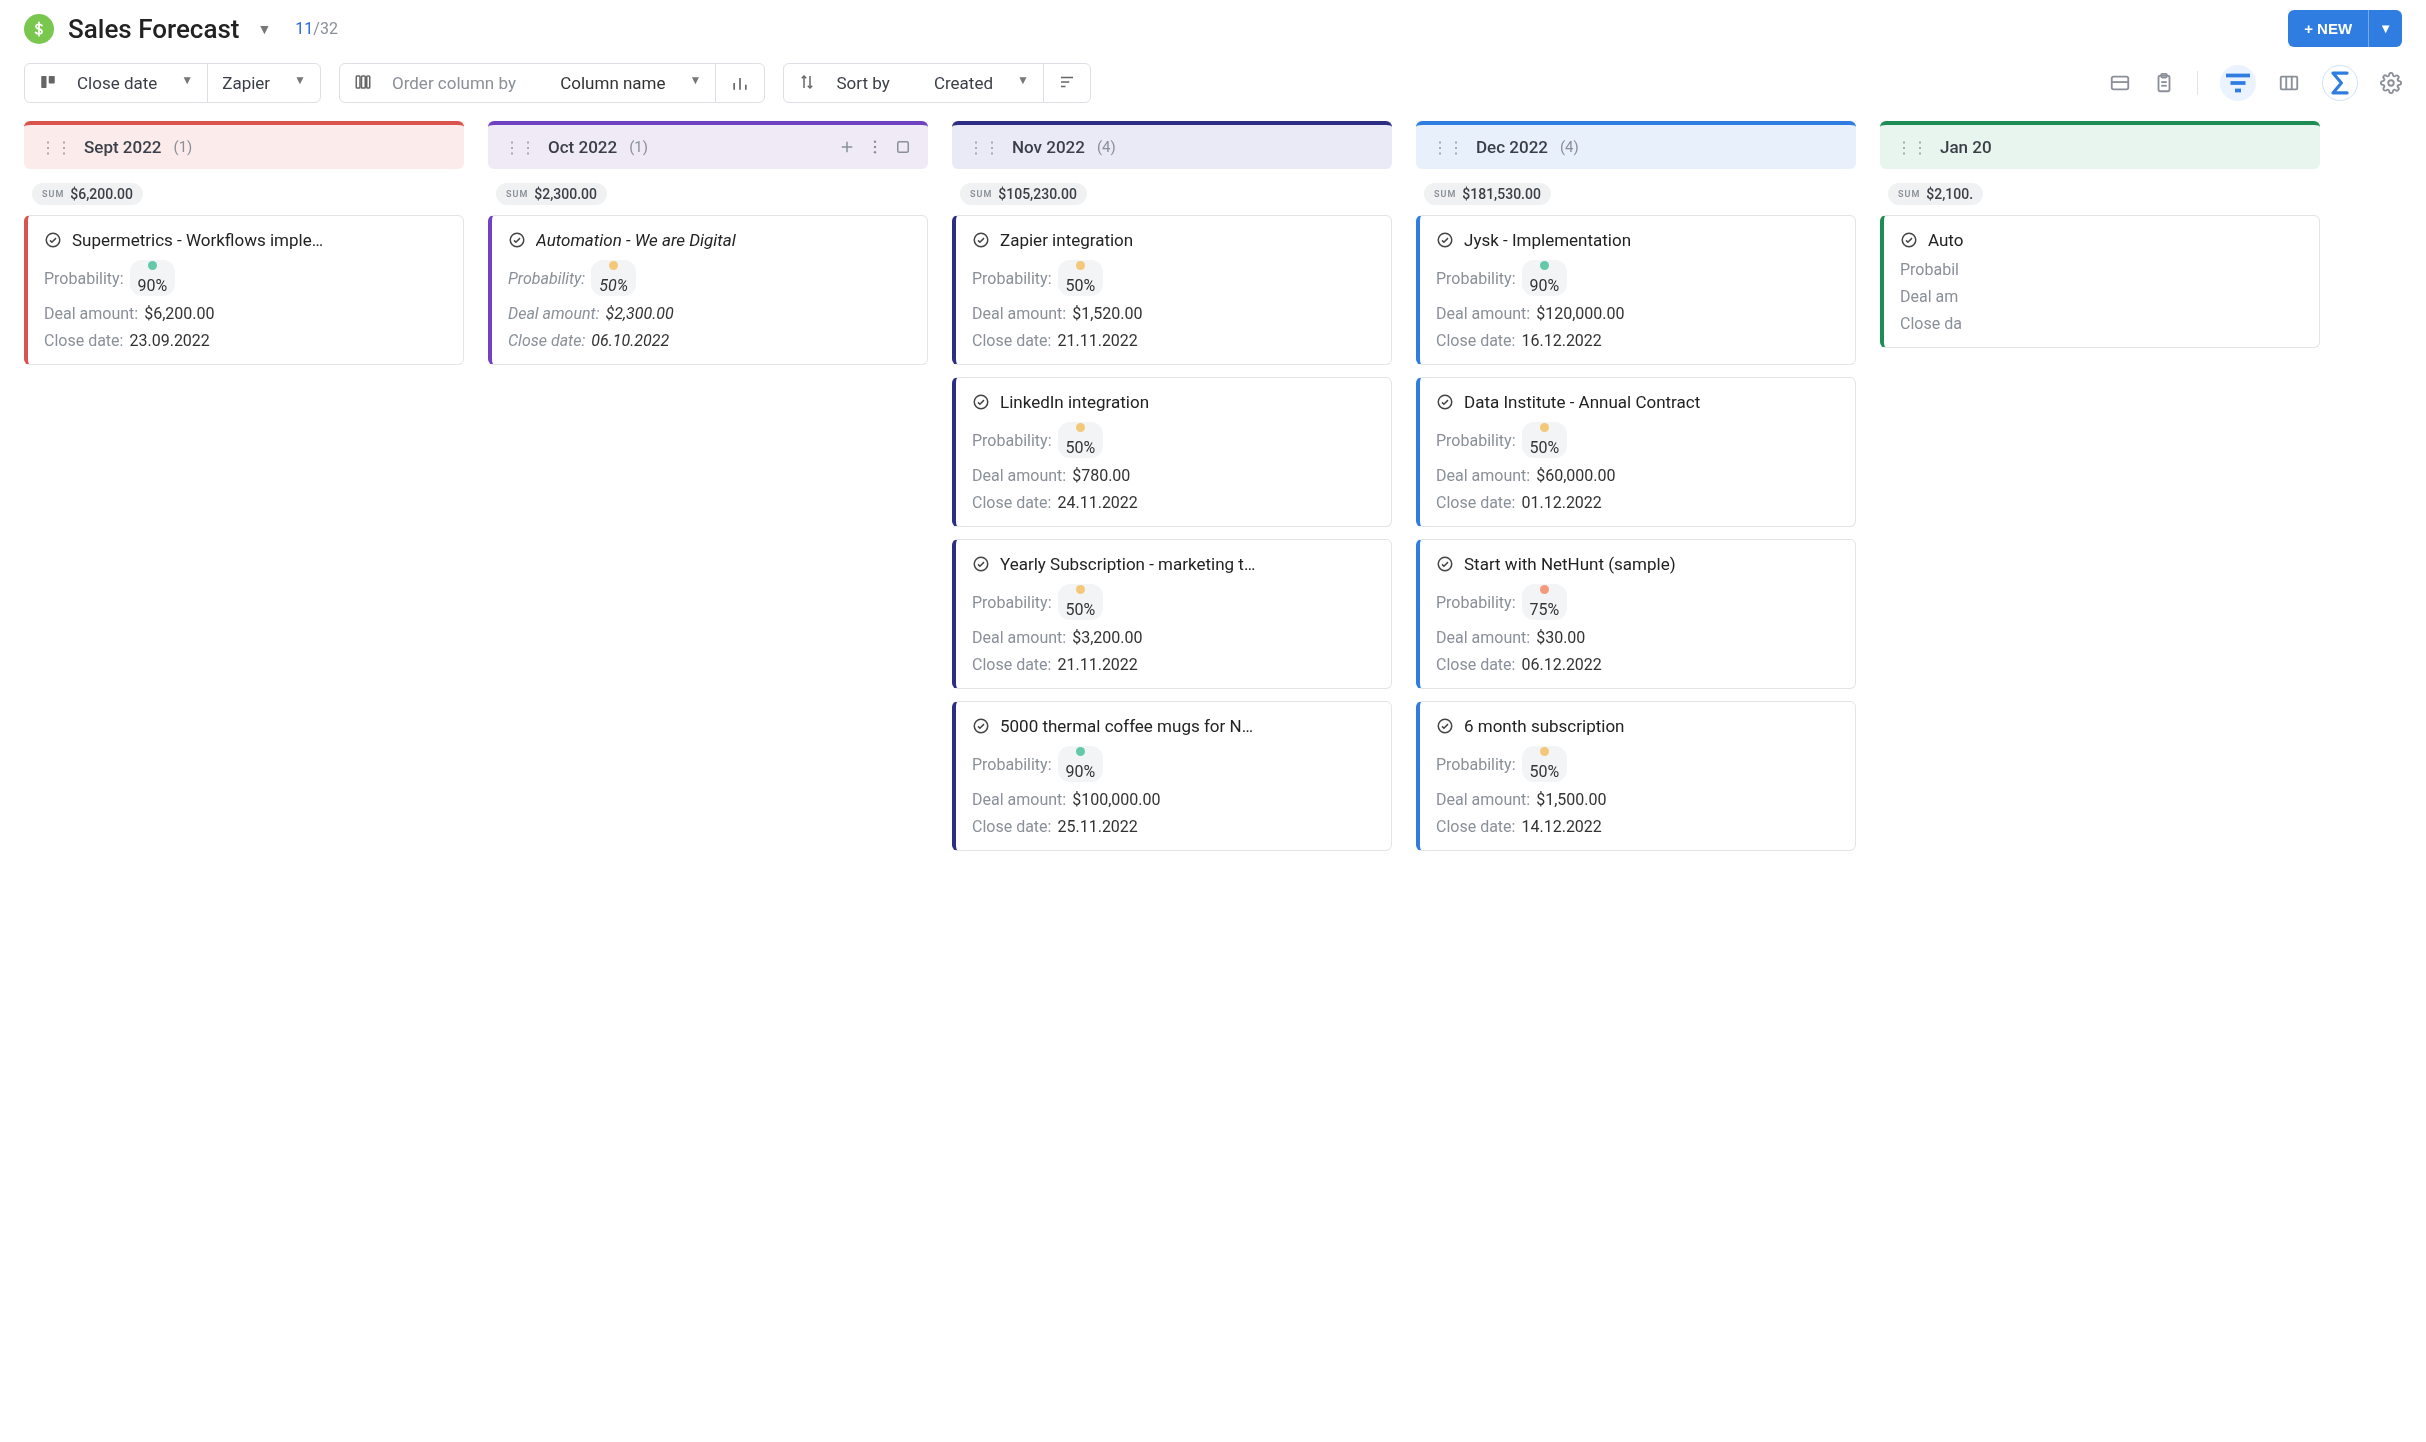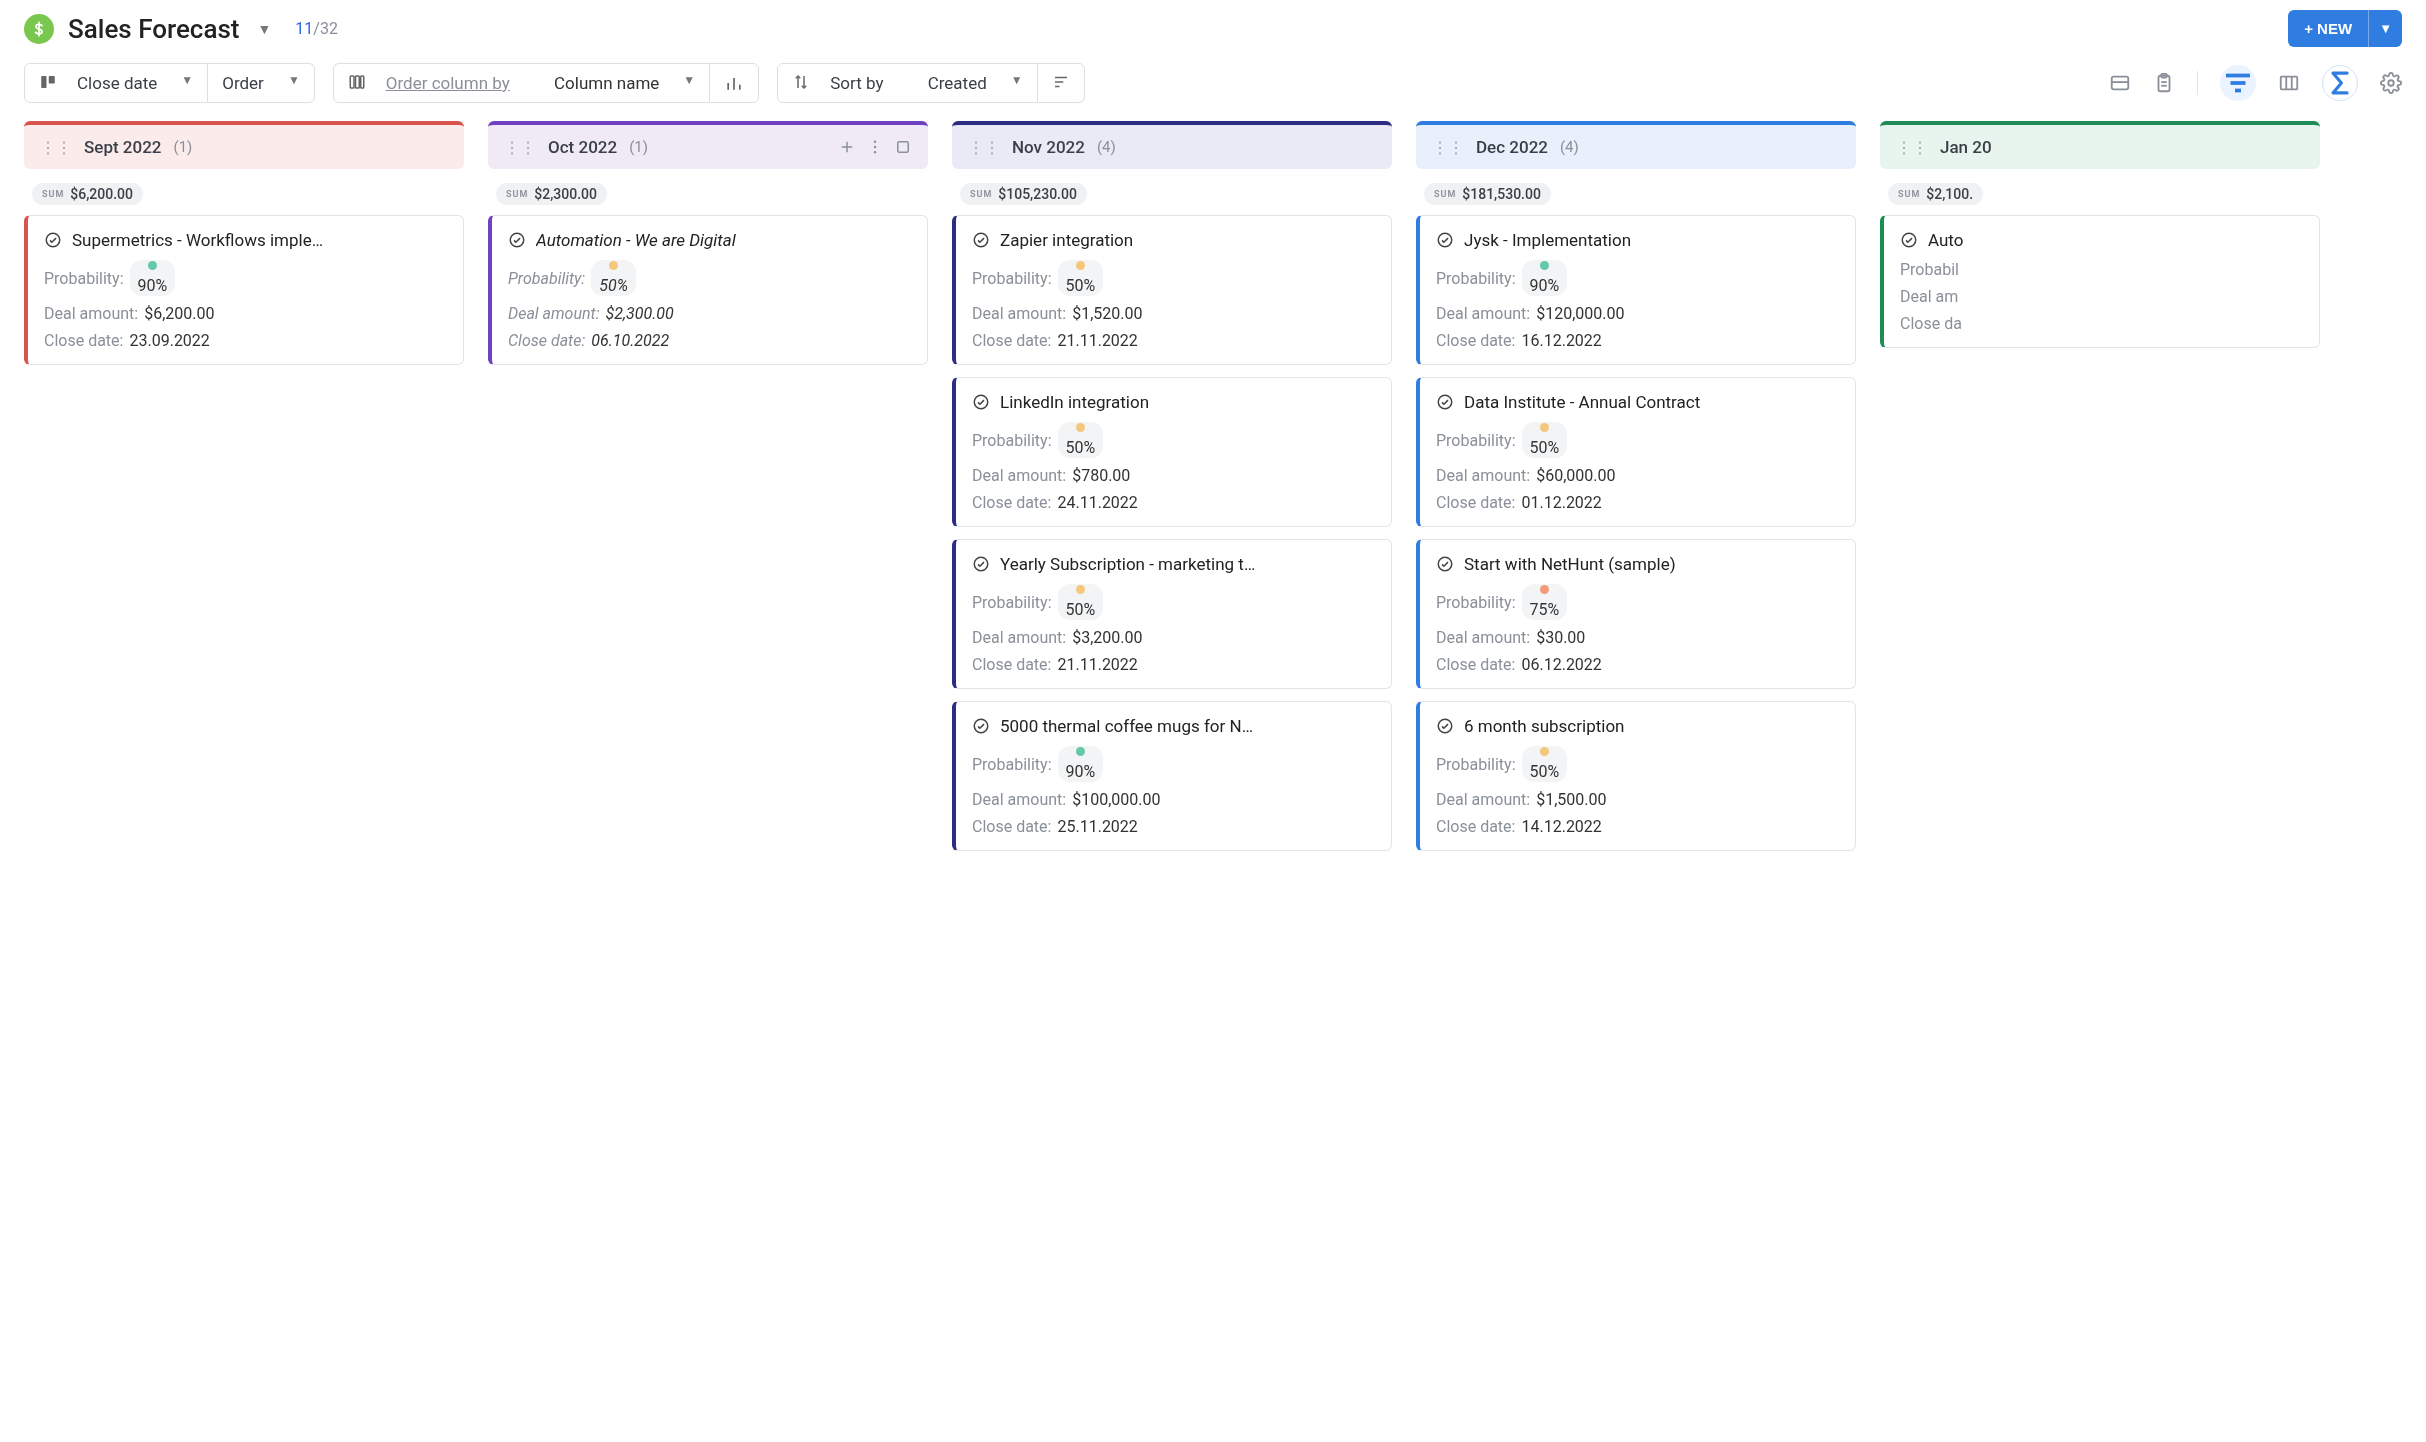--- a/index.html
+++ b/index.html
@@ -81,21 +81,21 @@
     padding: 9px 14px;
     gap: 20px;
     font-size: 17px;
     color:#3a3f47;
     cursor:pointer;
     white-space: nowrap;
   }
   .seg-part + .seg-part { border-left: 1px solid #dcdfe4; }
   .seg-icon { width:18px;height:18px; color:#666; flex-shrink:0; display:flex; align-items:center; justify-content:center; }
   .caret { font-size: 12px; color:#777; margin-left:4px; }
-  .order-seg .label-muted { color:#8a8f98;text-decoration:underline; }
+  .order-seg .label-muted { color:#8a8f98; }
   .order-seg .label-strong { color:#333; }
   .barchart-icon { width:20px; height:20px; color:#666; }
   .toolbar-spacer { flex:1; }
   .tool-icons { display:flex; align-items:center; gap:22px; }
   .tool-icon { width:22px; height:22px; color:#8a8f98; cursor:pointer; display:flex; align-items:center; justify-content:center; }
   .tool-icon.active-filter { color:#2f7de1; background:#eaf3ff; border-radius:50%; width:36px; height:36px; }
   .tool-icon.sigma-on { color:#2f7de1; border:1px solid #d0e2fb; border-radius:50%; width:36px; height:36px; }
   .tool-divider { width:1px; height:24px; background:#e2e4e8; }
   
   .board {
@@ -190,21 +190,21 @@
       <span class="seg-icon">
         <svg viewBox="0 0 24 24" fill="currentColor">
             <rect x="3" y="4" width="7" height="16" rx="1"></rect>
             <rect x="13" y="4" width="8" height="10" rx="1"></rect>
           </svg>
       </span>
       <span>Close date</span>
       <span class="caret">▼</span>
     </div>
     <div class="seg-part">
-      <span>Order</span>
+      <span>Zapier</span>
       <span class="caret">▼</span>
     </div>
   </div>
 
   <div class="seg order-seg">
     <div class="seg-part">
       <span class="seg-icon">
         <svg viewBox="0 0 24 24" fill="none" stroke="currentColor" stroke-width="2">
             <rect x="3" y="4" width="5" height="16" rx="1"></rect>
             <rect x="10" y="4" width="5" height="16" rx="1"></rect>

